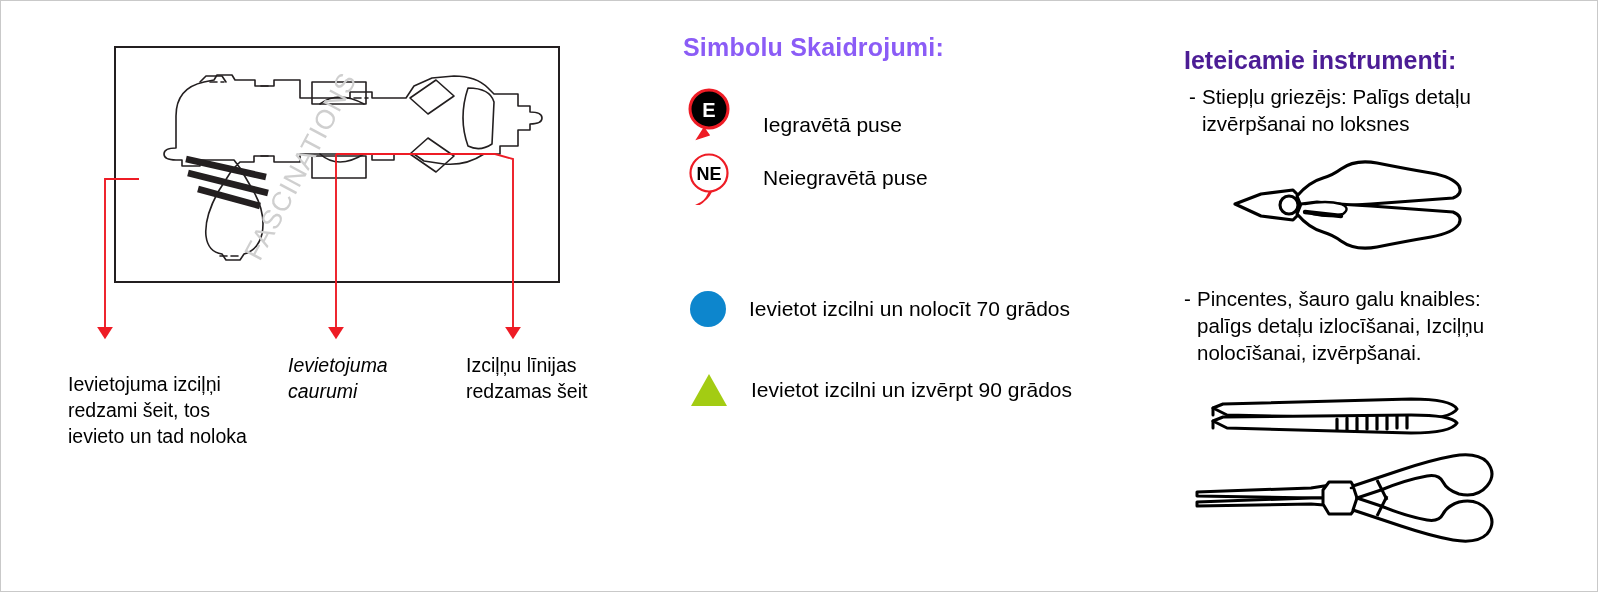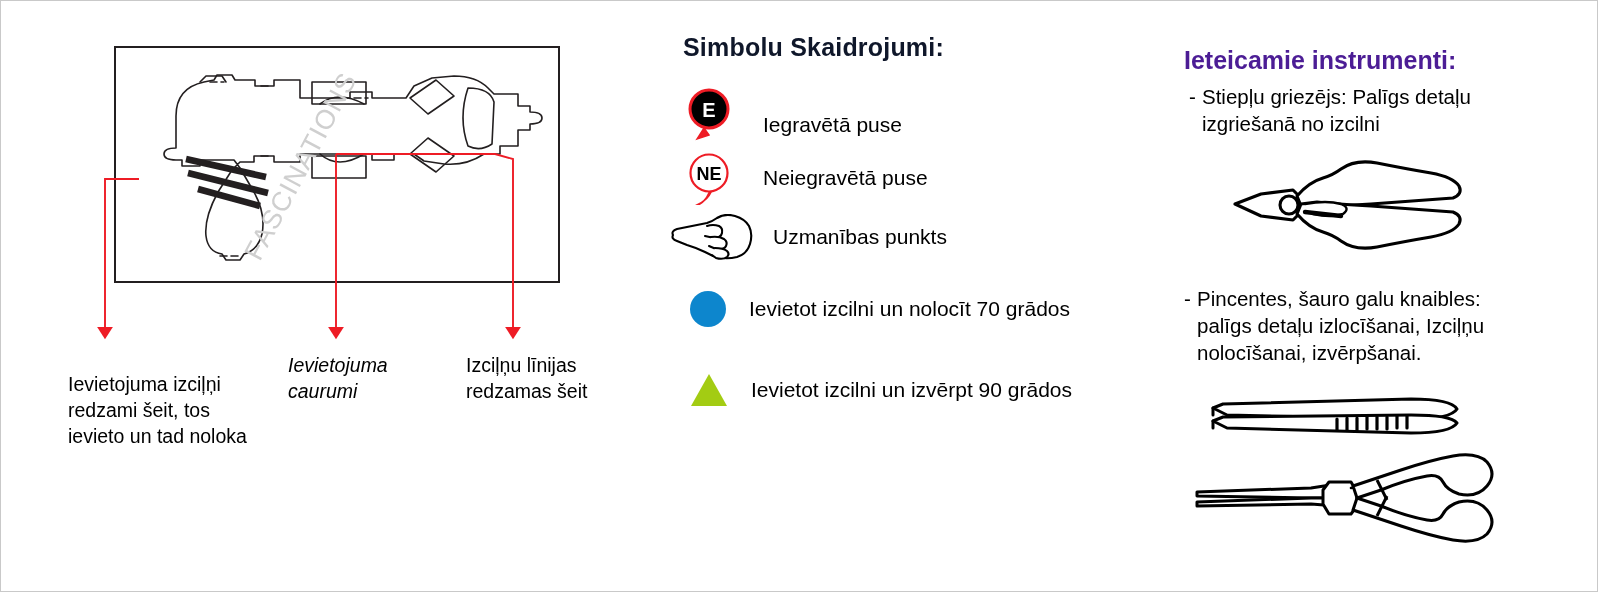--- a/index.html
+++ b/index.html
@@ -76,21 +76,21 @@
   #legend-panel {
     position: absolute;
     left: 660px; top: 0;
     width: 520px; height: 592px;
   }
   #legend-title {
     position: absolute;
     left: 22px; top: 32px;
     font-size: 25px;
     font-weight: bold;
-    color: #0f172a;
+    color: #8b5cf6;
     letter-spacing: 0.2px;
   }
   .legend-row {
     position: absolute;
     display: flex;
     align-items: center;
   }
   .legend-icon {
     position: relative;
     flex: 0 0 auto;
@@ -242,33 +242,20 @@
 
     <div class="legend-row" id="legend-row-1">
       <svg class="legend-icon" width="48" height="54" viewBox="0 0 48 54">
         <path d="M24,42 Q20,52 10,55 Q22,50 26,41 Z" fill="none" stroke="#ee1c25" stroke-width="1.8"></path>
         <circle cx="24" cy="22" r="18.5" fill="#ffffff" stroke="#ee1c25" stroke-width="2.2"></circle>
         <text x="24" y="29" text-anchor="middle" font-family="Liberation Sans, sans-serif" font-size="18" font-weight="bold" fill="#000000">NE</text>
       </svg>
       <span class="legend-label">Neiegravētā puse</span>
     </div>
 
-    <div class="legend-row" id="legend-row-2">
-      <svg class="legend-icon" width="88" height="46" viewBox="0 0 88 46">
-        <g fill="#ffffff" stroke="#000000" stroke-width="2.1" stroke-linejoin="round" stroke-linecap="round">
-          <path d="M6,21 Q4,17 10,15 L40,9 Q46,7 50,4 Q58,-1 68,2 Q78,5 82,12
-                   Q86,20 83,30 Q80,40 70,43 Q58,46 46,42 L38,38
-                   Q30,34 20,31 L10,27 Q4,25 6,21 Z"></path>
-          <path d="M40,12 Q46,10 52,12 Q56,14 55,19 Q54,24 47,24 L38,22"></path>
-          <path d="M44,23 Q52,22 57,25 Q61,28 59,32 Q57,36 49,35 L42,32"></path>
-          <path d="M48,34 Q56,34 60,37 Q63,40 60,43 Q56,46 49,44 L45,41"></path>
-        </g>
-      </svg>
-      <span class="legend-label">Uzmanības punkts</span>
-    </div>
 
     <div class="legend-row" id="legend-row-3">
       <svg class="legend-icon" width="38" height="38" viewBox="0 0 38 38">
         <circle cx="19" cy="19" r="18" fill="#0d86cd"></circle>
       </svg>
       <span class="legend-label">Ievietot izcilni un nolocīt 70 grādos</span>
     </div>
 
     <div class="legend-row" id="legend-row-4">
       <svg class="legend-icon" width="40" height="36" viewBox="0 0 40 36">
@@ -276,21 +263,21 @@
       </svg>
       <span class="legend-label">Ievietot izcilni un izvērpt 90 grādos</span>
     </div>
   </div>
 
   <div id="tools-panel">
     <div id="tools-title">Ieteicamie instrumenti:</div>
 
     <div class="tool-entry" id="tool-text-0">
       <span class="tool-dash">-</span>
-      <span class="tool-body">Stiepļu griezējs: Palīgs detaļu izgriešanā no izcilni</span>
+      <span class="tool-body">Stiepļu griezējs: Palīgs detaļu izvērpšanai no loksnes</span>
     </div>
 
     <svg class="tool-art" id="tool-art-0" width="250" height="105" viewBox="0 0 250 105">
       <g fill="#ffffff" stroke="#000000" stroke-width="3.1" stroke-linejoin="round" stroke-linecap="round">
 
         <path d="M4,48 L30,38 L62,34 L70,42 L70,56 L62,64 L30,60 Z"></path>
 
         <circle cx="58" cy="49" r="9"></circle>
 
         <path d="M66,40 Q78,26 92,22 Q102,19 110,13 Q124,3 146,7

